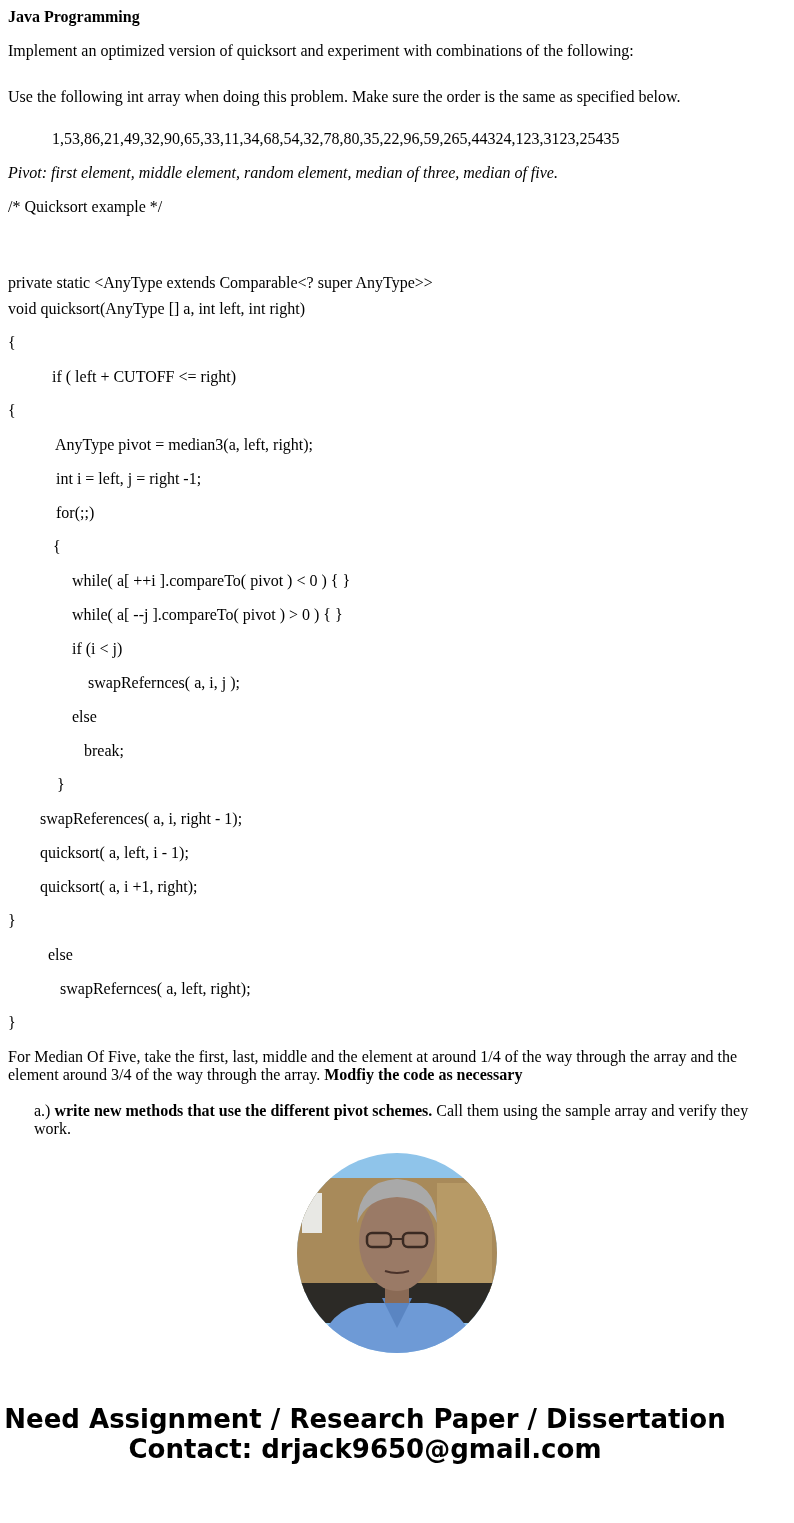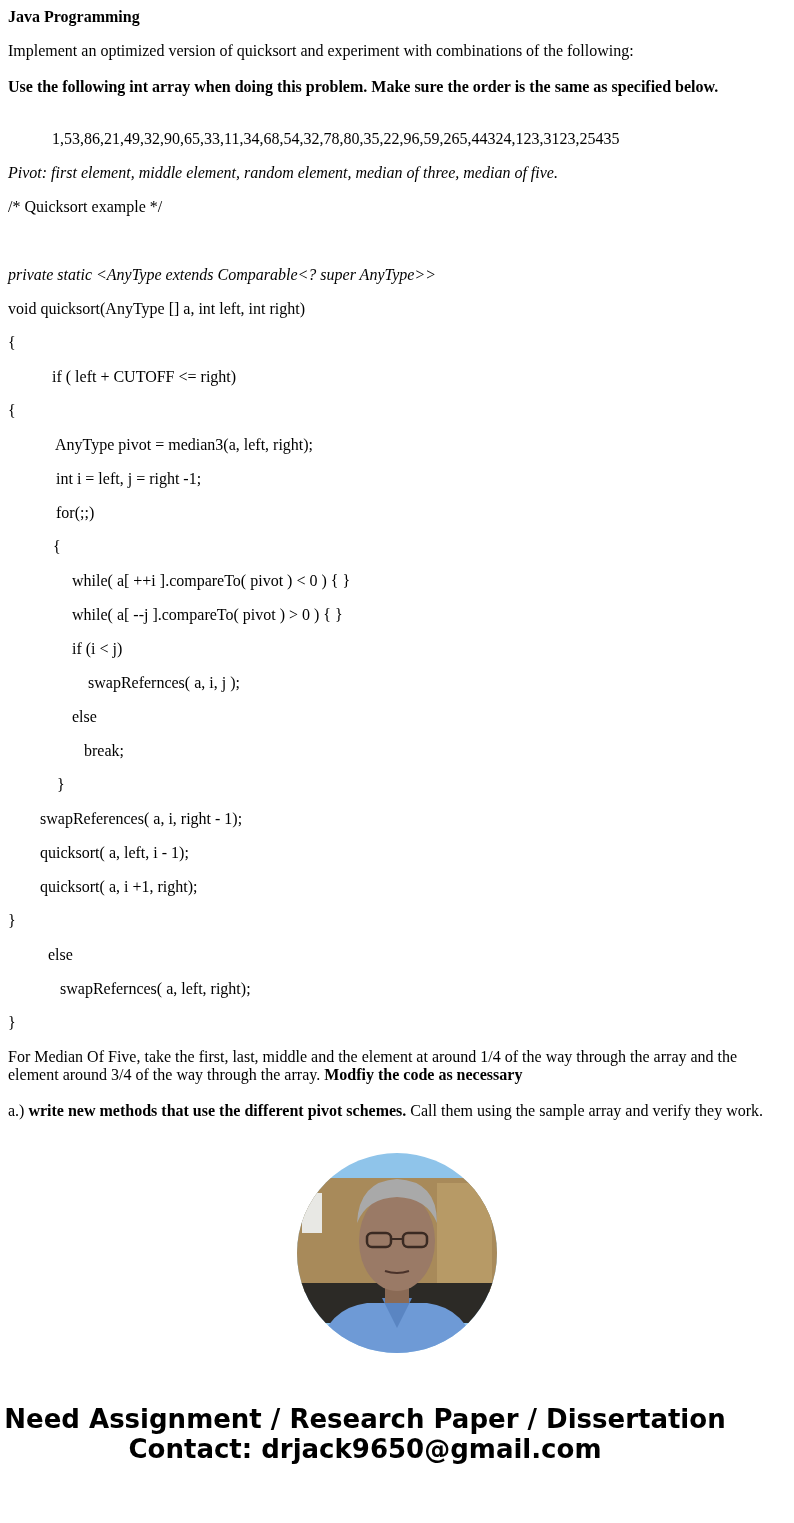--- a/index.html
+++ b/index.html
@@ -45,27 +45,27 @@
       font-size: 26px;
       line-height: 30px;
       color: #000;
     }
   </style>
 </head>
 <body>
 
 <div class="line" style="top:8px;"><b>Java Programming</b></div>
 <div class="line" style="top:42px;">Implement an optimized version of quicksort and experiment with combinations of the following:</div>
-<div class="line" style="top:78px;font-weight:bold;">Use the following int array when doing this problem. Make sure the order is the same as specified below.</div>
+<div class="line" style="top:88px;">Use the following int array when doing this problem. Make sure the order is the same as specified below.</div>
 <div class="line" style="top:130px;margin-left:44px;">1,53,86,21,49,32,90,65,33,11,34,68,54,32,78,80,35,22,96,59,265,44324,123,3123,25435</div>
 <div class="line" style="top:164px;font-style:italic;">Pivot: first element, middle element, random element, median of three, median of five.</div>
 <div class="line" style="top:198px;">/* Quicksort example */</div>
 
 <div>
-  <div class="line" style="top:266px;left:8px;font-style:italic;">private static &lt;AnyType extends Comparable&lt;? super AnyType&gt;&gt;</div>
+  <div class="line" style="top:274px;left:8px;">private static &lt;AnyType extends Comparable&lt;? super AnyType&gt;&gt;</div>
   <div class="line" style="top:300px;left:8px;">void quicksort(AnyType [] a, int left, int right)</div>
   <div class="line" style="top:334px;left:8px;">{</div>
   <div class="line" style="top:368px;left:52px;">if ( left + CUTOFF &lt;= right)</div>
   <div class="line" style="top:402px;left:8px;">{</div>
   <div class="line" style="top:436px;left:55px;">AnyType pivot = median3(a, left, right);</div>
   <div class="line" style="top:470px;left:56px;">int i = left, j = right -1;</div>
   <div class="line" style="top:504px;left:56px;">for(;;)</div>
   <div class="line" style="top:538px;left:53px;">{</div>
   <div class="line" style="top:572px;left:72px;">while( a[ ++i ].compareTo( pivot ) &lt; 0 ) { }</div>
   <div class="line" style="top:606px;left:72px;text-align:center;">while( a[ --j ].compareTo( pivot ) &gt; 0 ) { }</div>
@@ -81,21 +81,21 @@
   <div class="line" style="top:946px;left:48px;">else</div>
   <div class="line" style="top:980px;left:60px;">swapRefernces( a, left, right);</div>
   <div class="line" style="top:1014px;left:8px;">}</div>
 </div>
 
 <div class="wrap" style="top:1048px;">
   <span>For Median Of Five, take the first, last, middle and the element at around 1/4 of the way through the array and the element around 3/4 of the way through the array.</span>
   <b>Modfiy the code as necessary</b>
 </div>
 
-<div class="wrap" style="top:1102px;">
+<div class="wrap" style="top:1102px;margin-left:26px;">
   <span>a.)</span>
   <b>write new methods that use the different pivot schemes.</b>
   <span>Call them using the sample array and verify they work.</span>
 </div>
 
 <div class="avatar">
   <svg width="200" height="200" viewBox="0 0 200 200">
     <rect width="200" height="200" fill="#8fc4ea"></rect>
     <rect x="0" y="25" width="200" height="115" fill="#a88a5a"></rect>
     <rect x="5" y="40" width="20" height="40" fill="#e8e8e4"></rect>

